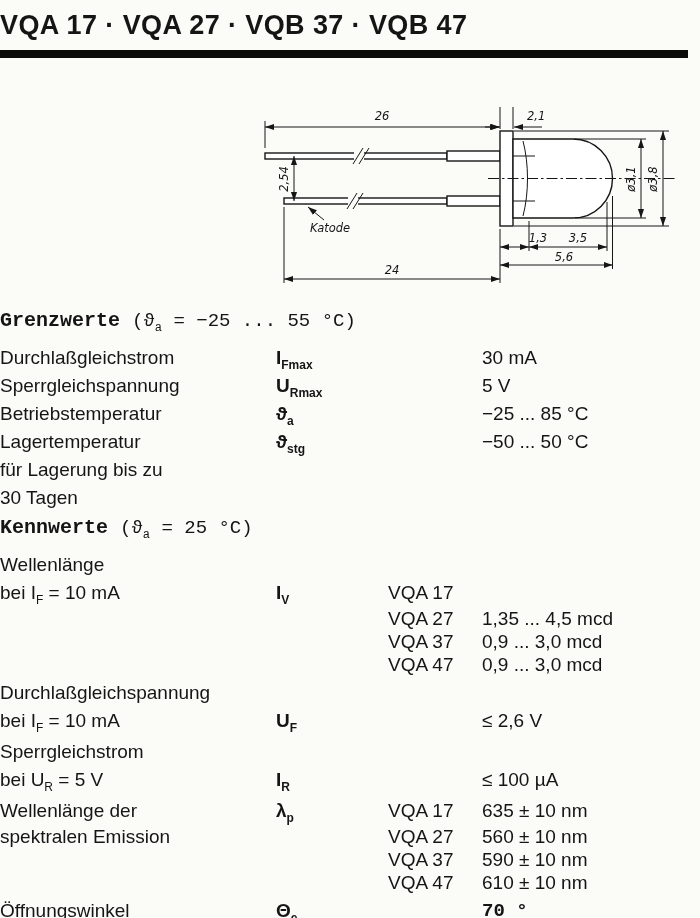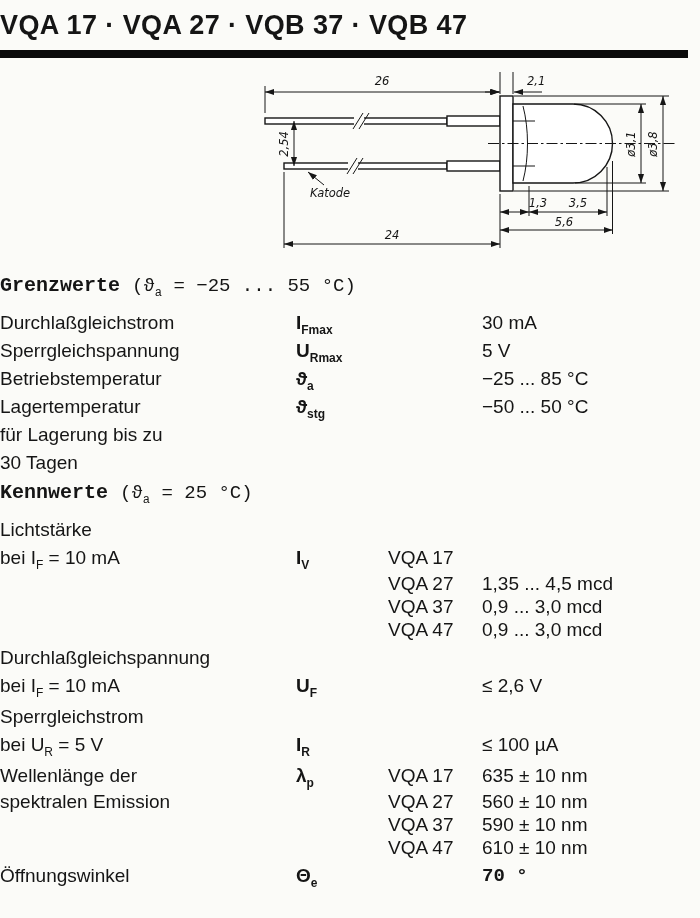--- a/index.html
+++ b/index.html
@@ -8,34 +8,34 @@
     background:#fbfbf8;
     color:#151515;
     font-family:"Liberation Sans","DejaVu Sans",sans-serif;
     overflow:hidden;
   }
   .page { padding:6px 12px 0 0; position:relative; }
 
   .title { font-size:27px; font-weight:700; letter-spacing:.4px; margin:4px 0 0 0; }
   .rule  { height:8px; background:#0b0b0b; margin-top:9px; }
 
-  .drawing-wrap { position:relative; height:212px; }
+  .drawing-wrap { position:relative; height:212px;margin-top:35px; }
   .drawing-wrap svg { position:absolute; left:242px; top:8px; }
   .dline { stroke:#161616; stroke-width:1; fill:none; }
   .bline { stroke:#161616; stroke-width:1.4; fill:#ffffff; }
   .dt { font-family:"DejaVu Sans",sans-serif; font-style:italic; font-size:11.5px; fill:#161616; }
 
   .sec-head { margin:4px 0 12px 0; font-size:19px;font-family:Liberation Mono, monospace; }
   .sec-head .word { font-size:20px; font-weight:700; margin-right:12px; }
 
   .tbl { font-size:19px; }
   .blk { margin-top:3px; }
   .line { display:grid; grid-template-columns:276px 112px 94px 1fr; line-height:28px; }
   .line.t { line-height:23px; }
-  .sym { font-weight:700;margin-left:20px; }
+  .sym { font-weight:700; }
   sub { font-size:12px; line-height:0; }
   .val { text-align:left; }
   .b { font-weight:700;font-family:Liberation Mono, monospace; }
 </style>
 </head>
 <body>
 
 <div class="page">
 
   <div class="title">VQA 17 · VQA 27 · VQB 37 · VQB 47</div>
@@ -159,21 +159,21 @@
   </div>
 
   <div class="sec-head">
     <span class="word">Kennwerte</span><span class="cond"><span>(ϑ</span><sub>a</sub><span> = 25 °C)</span></span>
   </div>
 
   <div class="tbl">
 
     <div class="blk">
       <div class="line">
-        <div>Lichtstärke</div>
+        <div>Wellenlänge</div>
           <div></div>
           <div></div>
           <div></div>
       </div>
       <div class="line">
         <div><span>bei I</span><sub>F</sub><span> = 10 mA</span></div>
         <div class="sym"><span>I</span><sub>V</sub></div>
         <div>VQA 17</div>
       </div>
       <div class="line t">

